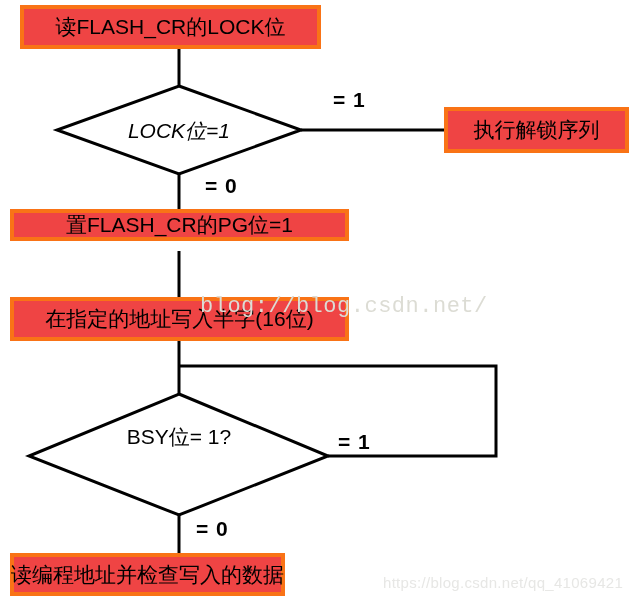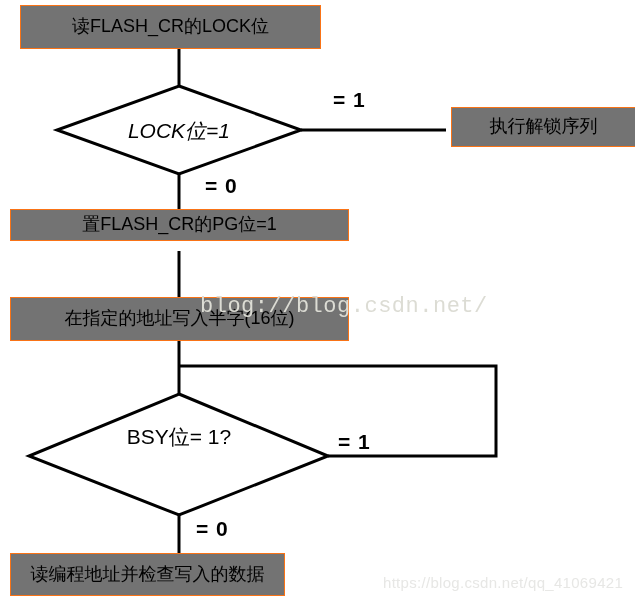--- a/index.html
+++ b/index.html
@@ -18,26 +18,26 @@
   }
   .stage svg {
     position: absolute;
     left: 0;
     top: 0;
     z-index: 1;
   }
   .node-box {
     position: absolute;
     box-sizing: border-box;
-    border: 1px solid #f97316;
-    background: #737373;
+    border: 4px solid #f97316;
+    background: #ef4444;
     display: flex;
     align-items: center;
     justify-content: center;
-    font-size: 18px;
+    font-size: 21px;
     line-height: 1.1;
     white-space: nowrap;
     z-index: 2;
   }
   .diamond-label {
     position: absolute;
     text-align: center;
     font-size: 21px;
     white-space: nowrap;
     z-index: 3;
@@ -65,21 +65,21 @@
     left: 383px;
     top: 574px;
     font-family: "Liberation Sans", sans-serif;
     font-size: 15px;
     letter-spacing: 0.3px;
     white-space: nowrap;
     z-index: 10;
   }
   
   #box-read-lock   { left: 20px;  top: 5px;   width: 301px; height: 44px; }
-  #box-unlock      { left: 444px; top: 107px; width: 185px; height: 40px; margin-left: 7px; }
+  #box-unlock      { left: 444px; top: 107px; width: 185px; height: 46px; }
   #box-set-pg      { left: 10px;  top: 209px; width: 339px; height: 32px; }
   #box-write-half  { left: 10px;  top: 297px; width: 339px; height: 44px; }
   #box-verify      { left: 10px;  top: 553px; width: 275px; height: 43px; }
 
   #label-lock-decision { left: 57px; top: 117px; width: 244px; font-style: italic; }
   #label-bsy-decision  { left: 29px; top: 421px; width: 300px; line-height: 32px; }
 
   #edge-lock-eq1 { left: 333px; top: 88px;  }
   #edge-lock-eq0 { left: 205px; top: 174px; }
   #edge-bsy-eq1  { left: 338px; top: 430px; }

